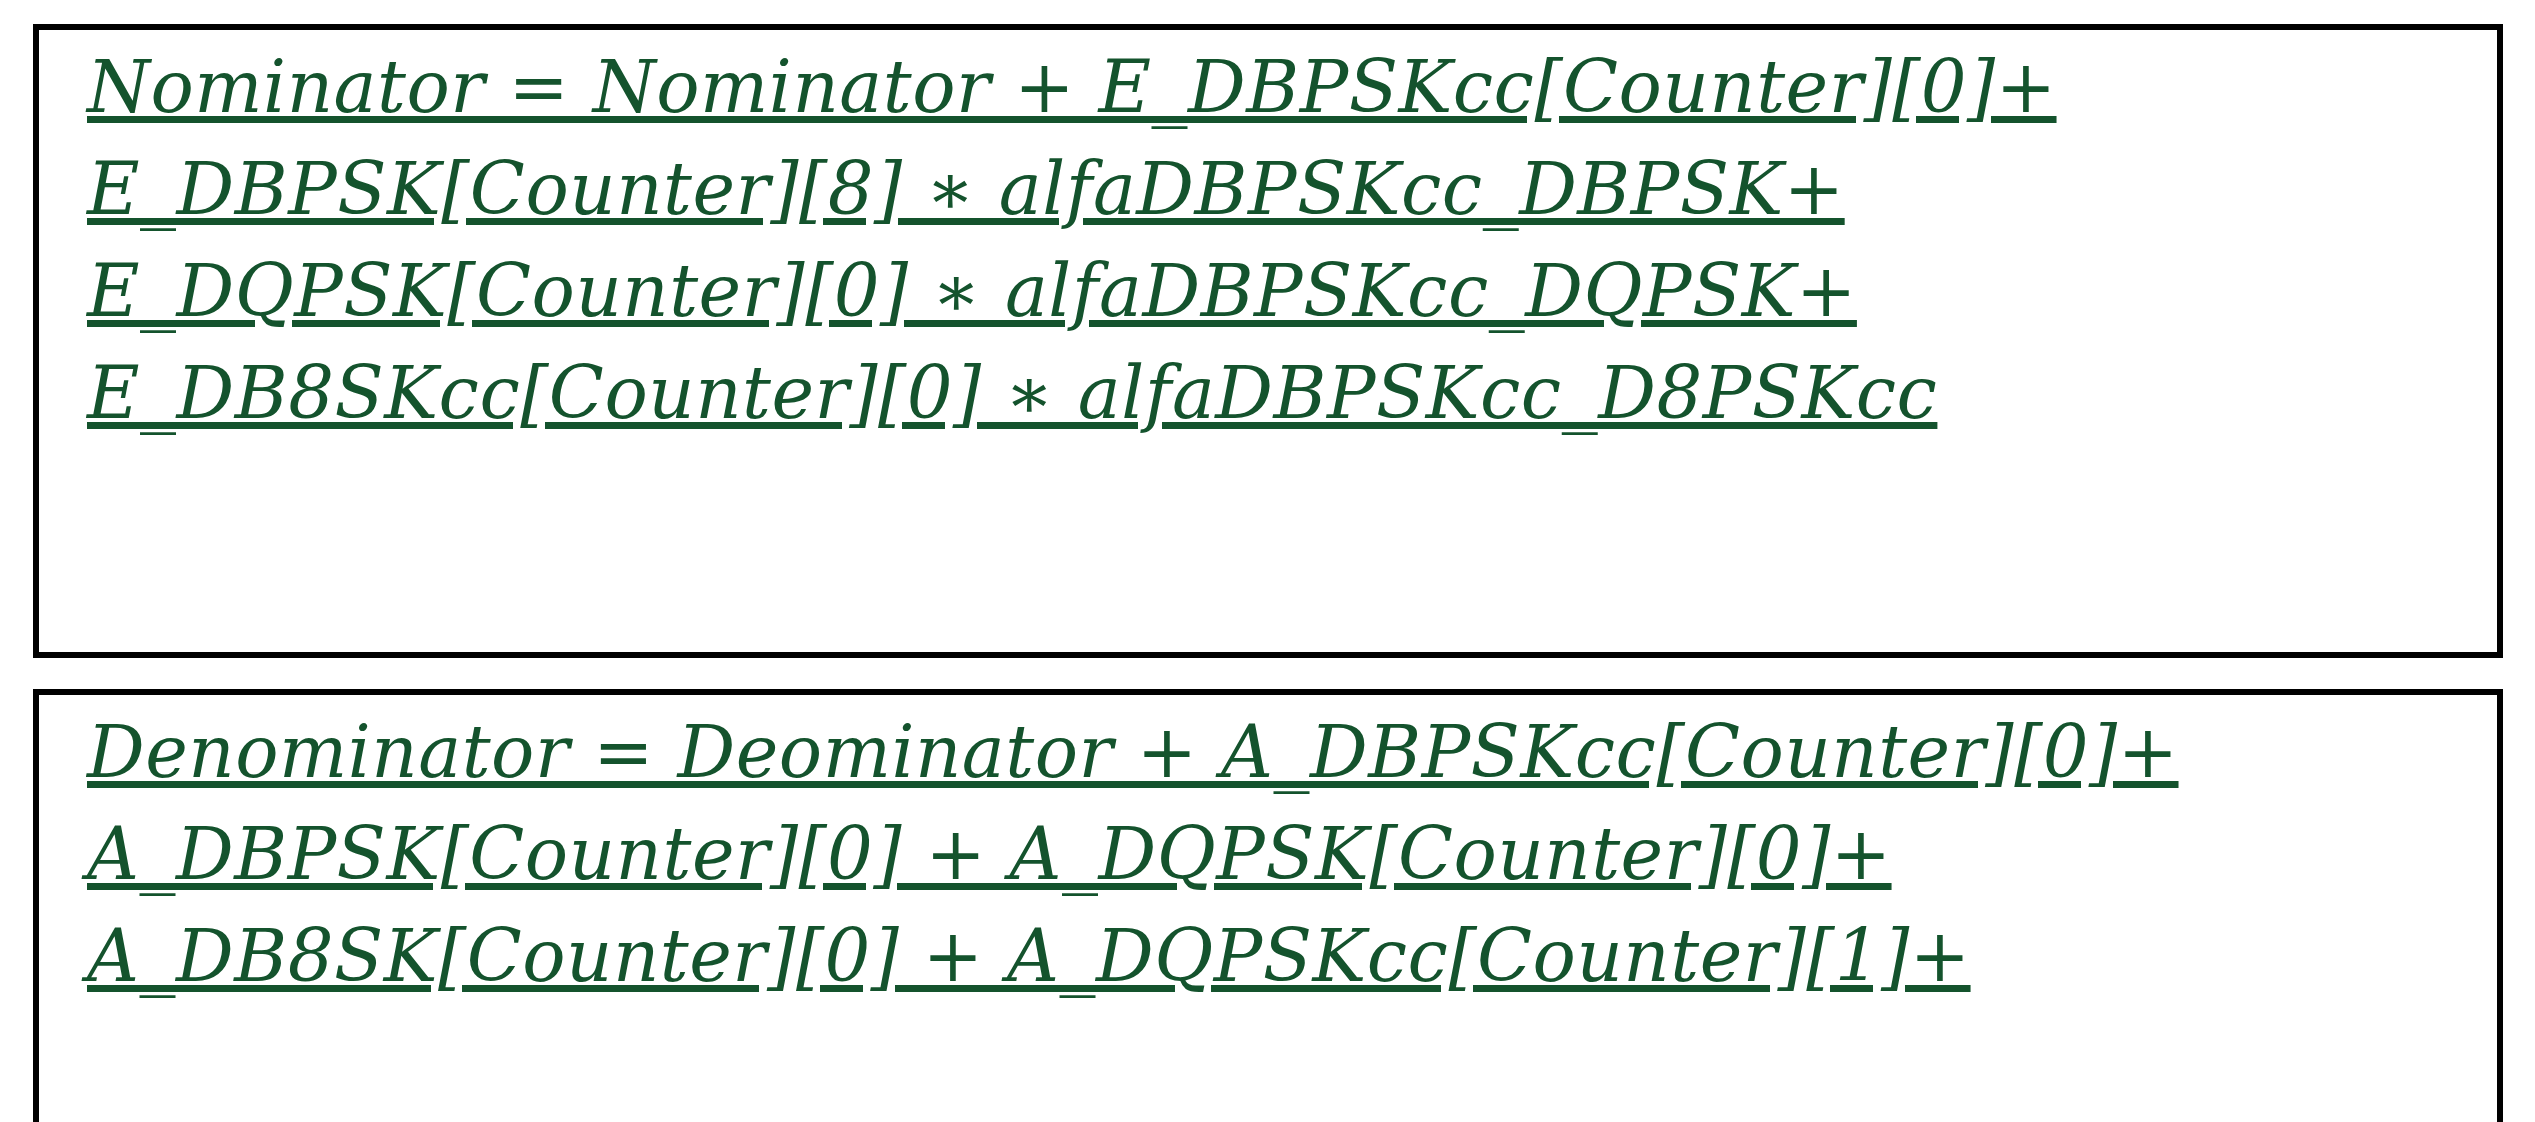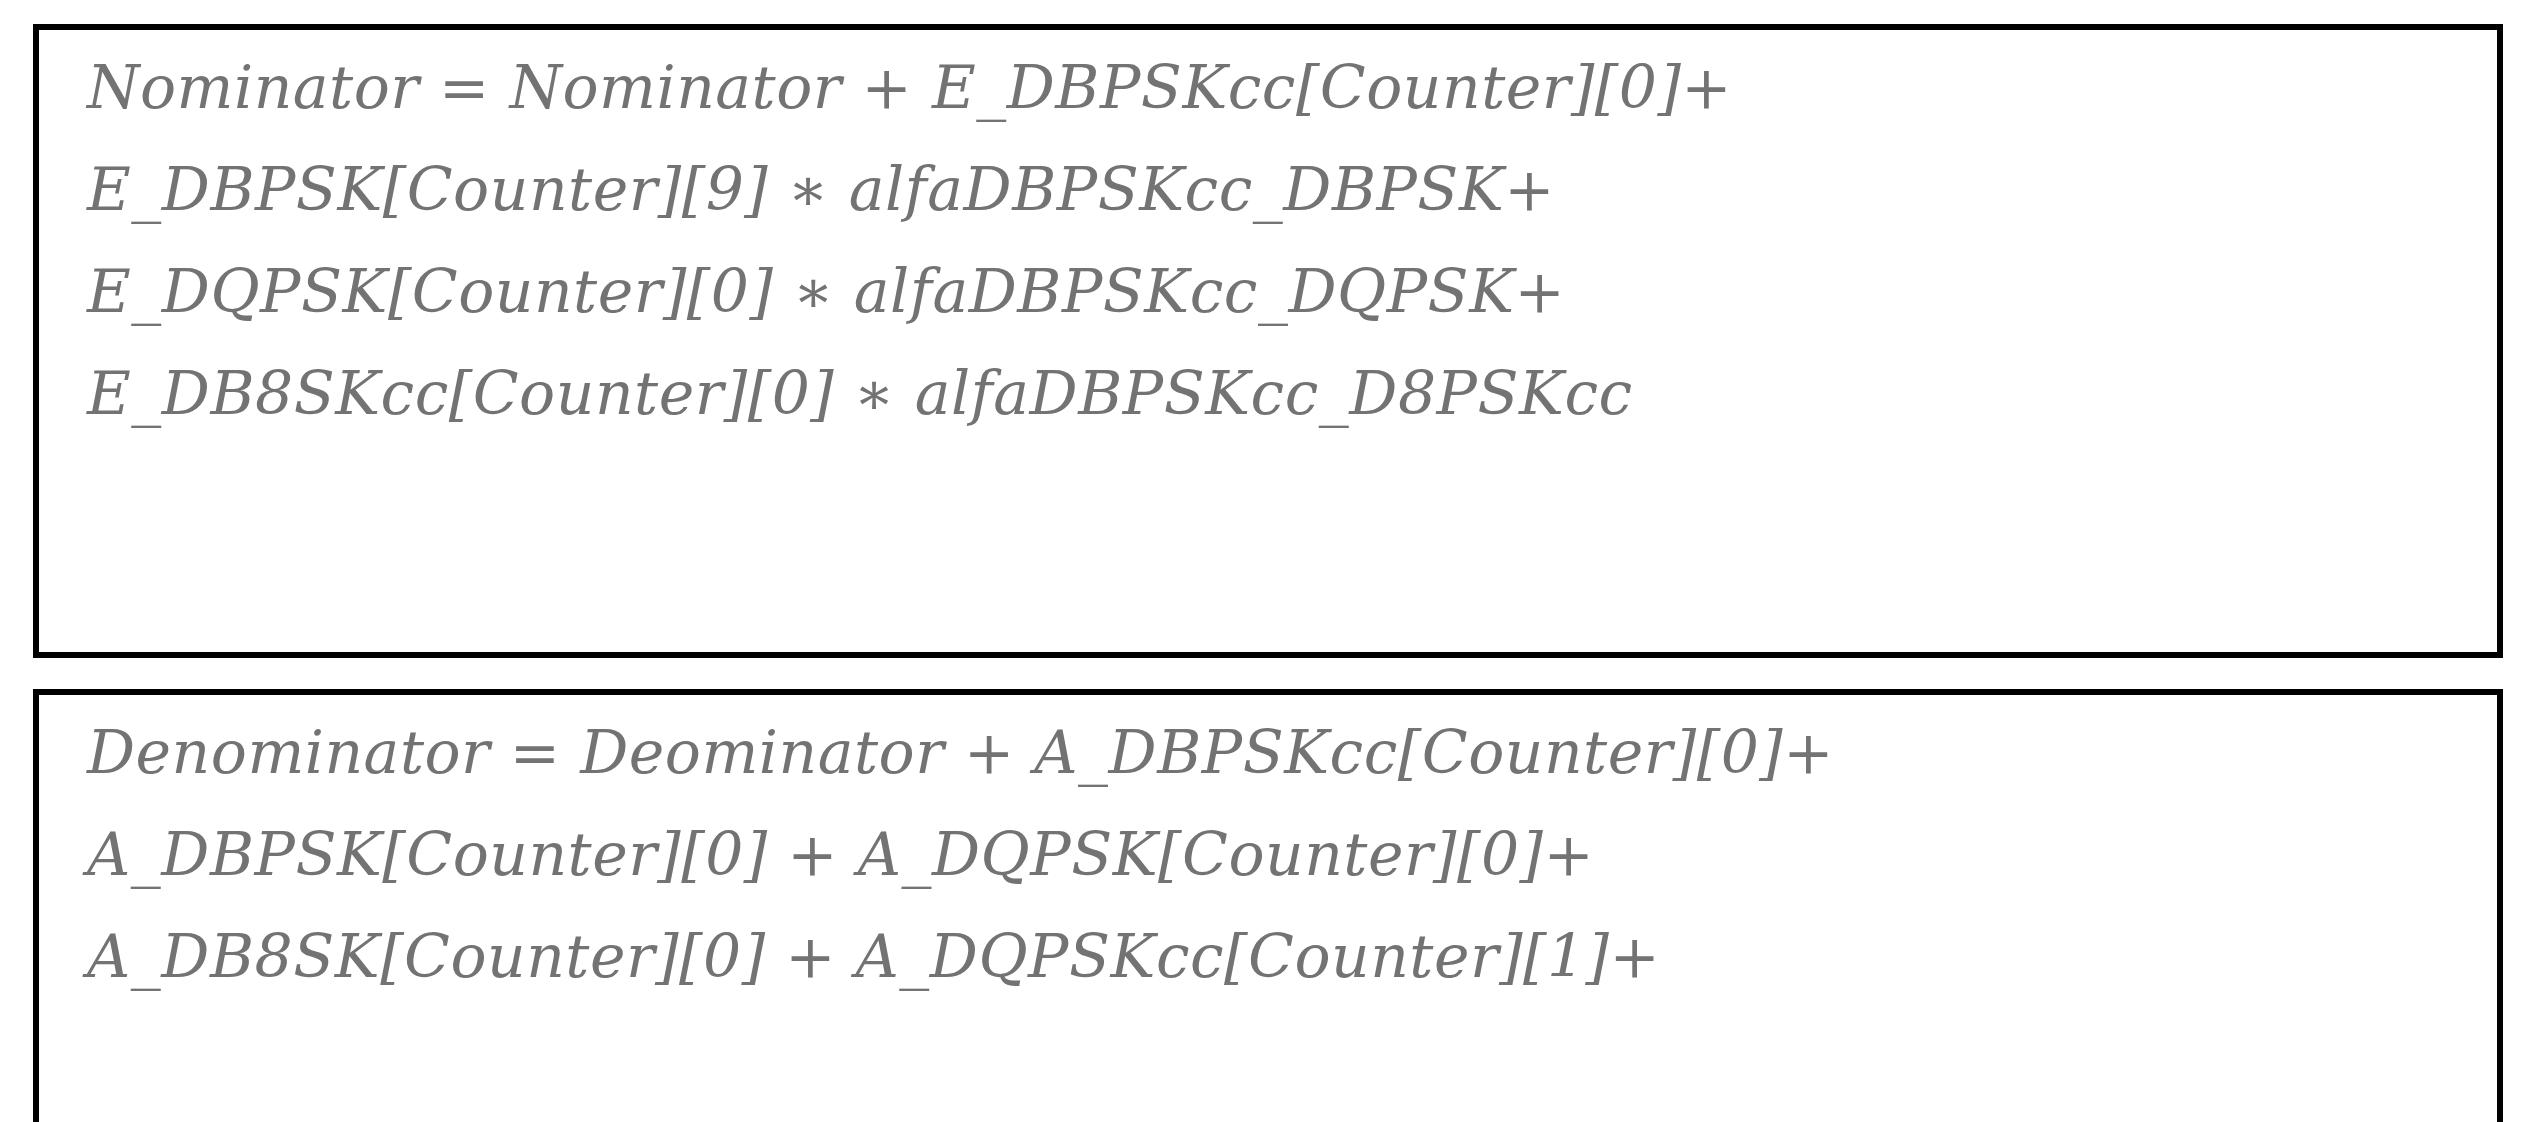--- a/index.html
+++ b/index.html
@@ -23,35 +23,36 @@
   .formula-box.box1 {
     top: 24px;
     height: 634px;
   }
   .formula-box.box2 {
     top: 689px;
     height: 537px;
   }
   .math-line {
     font-style: italic;
-    font-size: 60px;
+    font-size: 72px;
     line-height: 102px;
-    color: #737373;
+    color: #14532d;
     white-space: pre;
     letter-spacing: 0.5px;
+    text-decoration: underline;
   }
 </style>
 </head>
 <body>
 
 <div class="page">
 
   <div class="formula-box box1">
     <div class="math-line">Nominator = Nominator + E_DBPSKcc[Counter][0]+</div>
-    <div class="math-line">E_DBPSK[Counter][9] ∗ alfaDBPSKcc_DBPSK+</div>
+    <div class="math-line">E_DBPSK[Counter][8] ∗ alfaDBPSKcc_DBPSK+</div>
     <div class="math-line">E_DQPSK[Counter][0] ∗ alfaDBPSKcc_DQPSK+</div>
     <div class="math-line">E_DB8SKcc[Counter][0] ∗ alfaDBPSKcc_D8PSKcc</div>
   </div>
 
   <div class="formula-box box2">
     <div class="math-line">Denominator = Deominator + A_DBPSKcc[Counter][0]+</div>
     <div class="math-line">A_DBPSK[Counter][0] + A_DQPSK[Counter][0]+</div>
     <div class="math-line">A_DB8SK[Counter][0] + A_DQPSKcc[Counter][1]+</div>
   </div>
 

